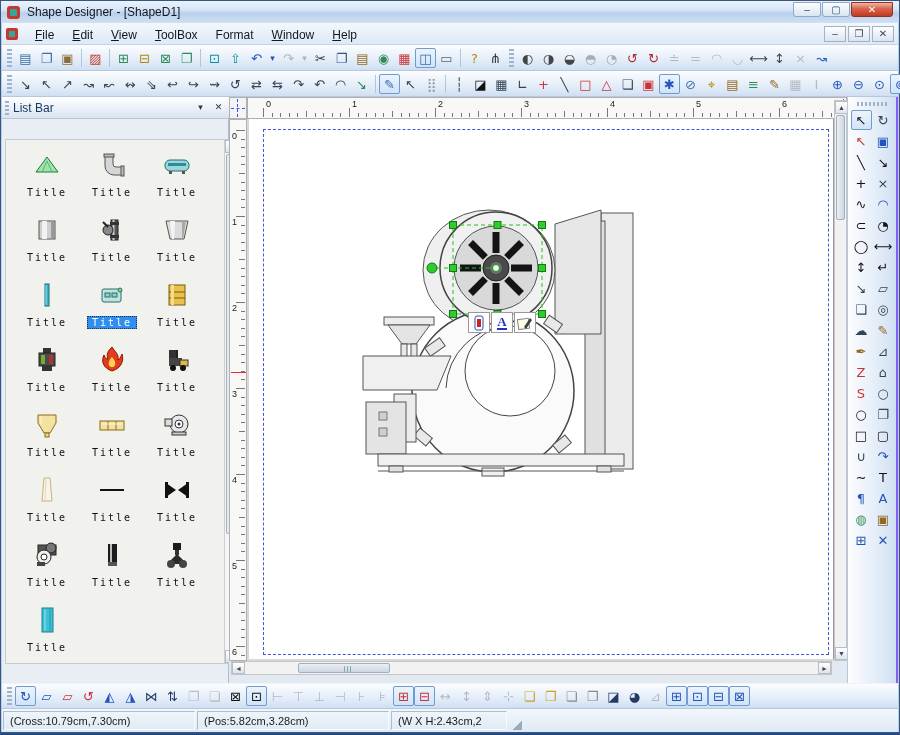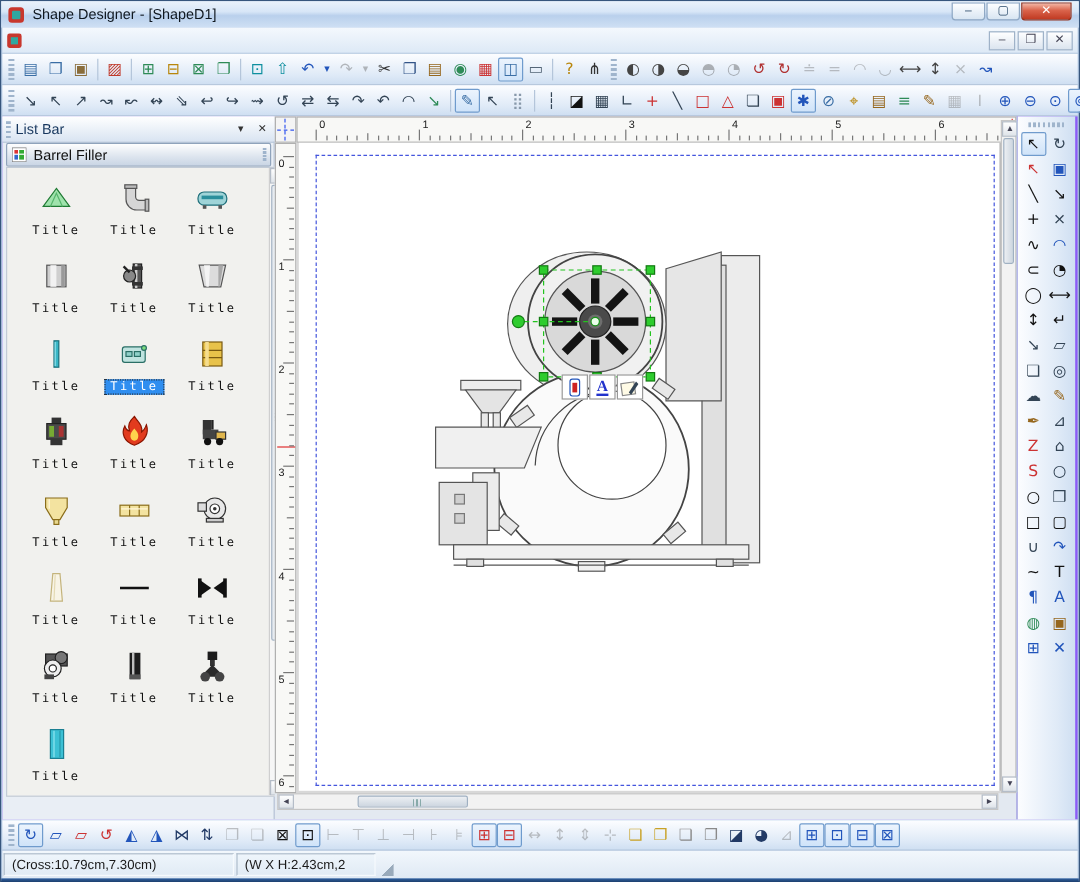--- a/index.html
+++ b/index.html
@@ -130,20 +130,21 @@
     <span class="title-text">Shape Designer - [ShapeD1]</span>
     <span class="wincontrols">
       <span class="wbtn">–</span>
       <span class="wbtn">▢</span>
       <span class="wbtn close">✕</span>
     </span>
   </div>
 
   <div class="menubar">
     <span class="mdi-icon"></span>
+    <span id="menu-items"><span class="menu-item"><u>F</u>ile</span><span class="menu-item"><u>E</u>dit</span><span class="menu-item"><u>V</u>iew</span><span class="menu-item"><u>T</u>oolBox</span><span class="menu-item">Format</span><span class="menu-item"><u>W</u>indow</span><span class="menu-item"><u>H</u>elp</span></span>
     <span class="mdicontrols">
       <span class="mbtn">–</span>
       <span class="mbtn">❐</span>
       <span class="mbtn">✕</span>
     </span>
   </div>
 
   <div class="toolbar tb1">
     <span class="grip"></span>
     <span id="tb-main" style="display:flex;align-items:center">
@@ -247,33 +248,20 @@
   </div>
 
   <div class="main">
 
     <div class="listbar">
       <div class="listbar-header">
         <span class="hgrip"></span>
         <span class="listbar-title">List Bar</span>
         <span class="lb-btn">▾</span>
         <span class="lb-btn">✕</span>
-      </div>
-      <div class="group-btn" style="top:22px">
-        <span class="gicon">
-          <svg width="12" height="12">
-              <rect x="0" y="0" width="12" height="12" fill="#fff" stroke="#777"></rect>
-              <rect x="2" y="2" width="3" height="3" fill="#d33"></rect>
-              <rect x="6" y="2" width="4" height="3" fill="#3a3"></rect>
-              <rect x="2" y="6" width="3" height="4" fill="#36c"></rect>
-              <rect x="6" y="6" width="4" height="4" fill="#3a3"></rect>
-            </svg>
-        </span>
-        <span>Barrel Filler</span>
-        <span class="dots"></span>
       </div>
       <div class="shape-area">
         <div class="shape-grid" id="shape-grid">
             <div class="shape-cell" style="left: 10px; top: 8px;"><svg width="34" height="34" viewBox="0 0 34 34">
                 <polygon points="17,9 28,24 6,24" fill="#9fe3ac" stroke="#1f7a33"></polygon>
                 <polyline points="12,24 17,13 22,24" fill="none" stroke="#57b56d"></polyline>
               </svg><div class="shape-label">Title</div></div>
             <div class="shape-cell" style="left: 75px; top: 8px;"><svg width="34" height="34" viewBox="0 0 34 34">
                 <path d="M10,7 h8 v9 a3,3 0 0 0 3,3 h7 v8 h-9 a9,9 0 0 1 -9,-9 z" fill="#d6d6d6" stroke="#555"></path>
                 <rect x="9" y="6" width="10" height="3" fill="#bbb" stroke="#555"></rect>
@@ -748,17 +736,18 @@
         <span class="tbtn disabled" style="color: rgb(102, 102, 102);">⊿</span>
         <span class="tbtn active" style="color: rgb(34, 85, 187);">⊞</span>
         <span class="tbtn active" style="color: rgb(34, 85, 187);">⊡</span>
         <span class="tbtn active" style="color: rgb(34, 85, 187);">⊟</span>
         <span class="tbtn active" style="color: rgb(34, 85, 187);">⊠</span>
       </span>
   </div>
 
   <div class="statusbar">
     <div class="sb-cell sb-cross">(Cross:10.79cm,7.30cm)</div>
+    <div class="sb-cell sb-pos">(Pos:5.82cm,3.28cm)</div>
     <div class="sb-cell sb-size">(W X H:2.43cm,2</div>
     <div class="sb-grip"></div>
   </div>
   <div class="bottom-edge"></div>
 </div>
 
 </body></html>

